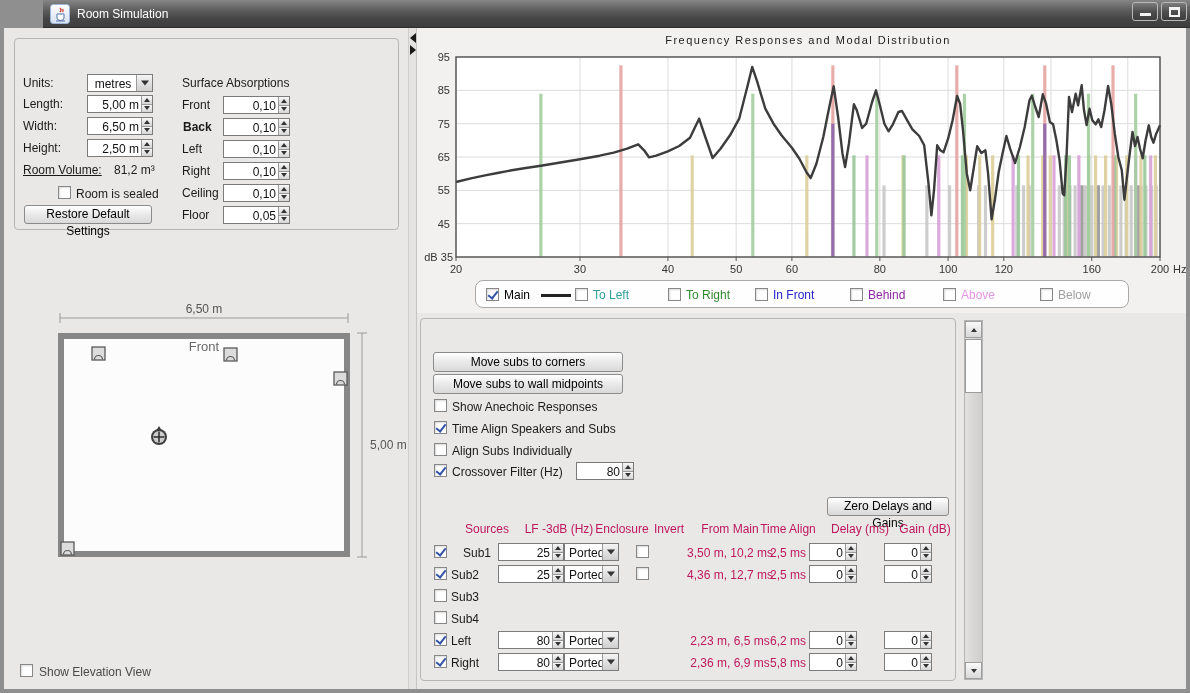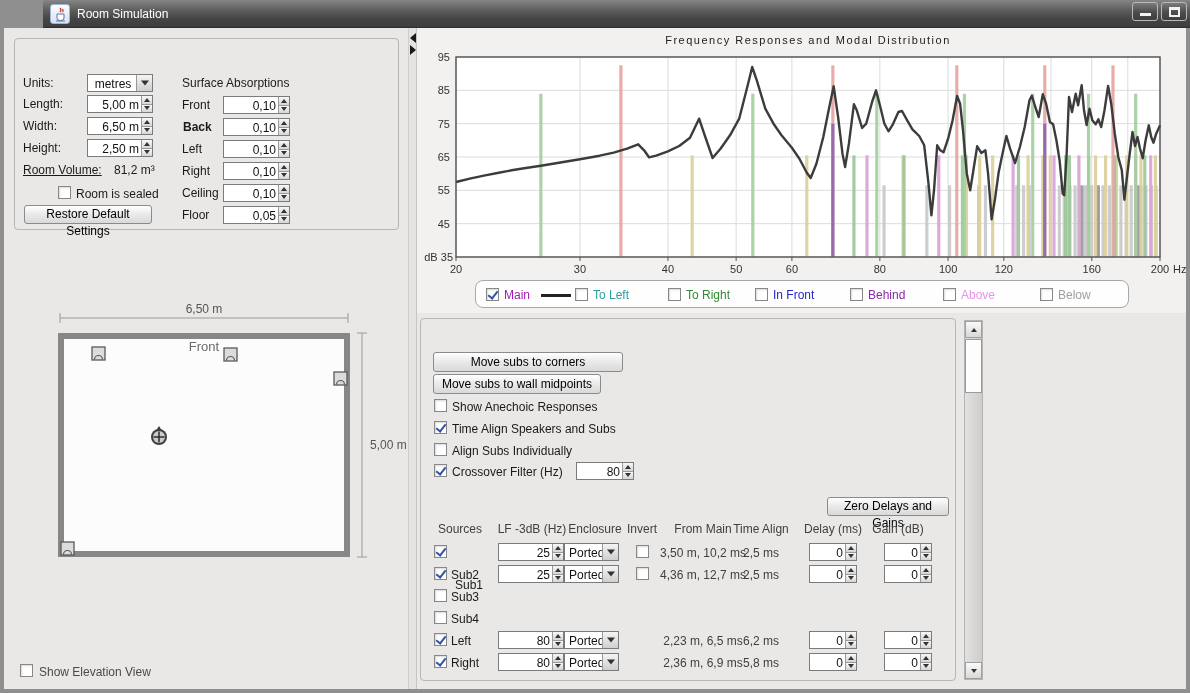--- a/index.html
+++ b/index.html
@@ -60,21 +60,21 @@
     background:linear-gradient(#ffffff,#ebebeb 45%,#d9d9d9);font-size:12px;line-height:17px;}
   
   #legend{position:absolute;left:475px;top:280px;width:654px;height:28px;background:#fefefe;
     border:1px solid #a8a8a8;border-radius:8px;}
   .lg-item{position:absolute;top:7px;height:14px;}
   .lg-item .cb{top:0;left:0;}
   .lg-label{position:absolute;left:18px;top:0;white-space:nowrap;}
   .lg-line{position:absolute;left:55px;top:6px;width:30px;height:3px;background:#222;}
   
   #sc-panel{left:420px;top:318px;width:536px;height:363px;}
-  .hdrcell,.cell{position:absolute;white-space:nowrap;color:#404040;}
+  .hdrcell,.cell{position:absolute;white-space:nowrap;color:#be185d;margin-left:27px;}
   
   #scrollbar{position:absolute;left:964px;top:320px;width:19px;height:360px;
     background:linear-gradient(90deg,#e2e1e0,#cecdcc);border:1px solid #b5b4b3;}
   .scroll-btn{position:absolute;left:0;width:17px;height:17px;background:linear-gradient(#fafafa,#d8d8d8);border:1px solid #9f9f9f;}
   #scroll-thumb{position:absolute;left:0;top:18px;width:17px;height:54px;background:#fdfdfd;border:1px solid #9a9a9a;}
   
   #plan-svg{position:absolute;left:4px;top:300px;}
   #chart{position:absolute;left:420px;top:30px;}
   #show-elev{position:absolute;left:20px;top:664px;}
   #show-elev-label{position:absolute;left:39px;top:665px;color:#4a4a4a;}
@@ -399,21 +399,21 @@
       <text x="30" y="131" text-anchor="end" font-size="11" fill="#333">65</text>
       <text x="30" y="164.33333333333331" text-anchor="end" font-size="11" fill="#333">55</text>
       <text x="30" y="197.66666666666669" text-anchor="end" font-size="11" fill="#333">45</text>
       <text x="33" y="231" text-anchor="end" font-size="11" fill="#333">dB 35</text>
       <text x="388" y="14" text-anchor="middle" font-size="11" fill="#222" letter-spacing="1.5">Frequency Responses and Modal Distribution</text>
     </svg>
 
   <div id="legend">
     <label class="lg-item" style="left:10px;">
       <span class="cb checked"></span>
-      <span class="lg-label" style="color: #a21caf;">Main</span>
+      <span class="lg-label" style="color: #000000;">Main</span>
       <span class="lg-line"></span>
     </label>
     <label class="lg-item" style="left:99px;">
       <span class="cb"></span>
       <span class="lg-label" style="color: rgb(47, 158, 158);">To Left</span>
     </label>
     <label class="lg-item" style="left:192px;">
       <span class="cb"></span>
       <span class="lg-label" style="color: rgb(49, 138, 49);">To Right</span>
     </label>
@@ -430,21 +430,21 @@
       <span class="lg-label" style="color: rgb(231, 148, 231);">Above</span>
     </label>
     <label class="lg-item" style="left:564px;">
       <span class="cb"></span>
       <span class="lg-label" style="color: rgb(159, 159, 159);">Below</span>
     </label>
   </div>
 
   <div class="panel" id="sc-panel">
     <div class="btn" style="left:12px;top:33px;width:190px;height:20px;line-height:19px;">Move subs to corners</div>
-    <div class="btn" style="left:12px;top:55px;width:168px;height:20px;line-height:19px;text-align:center;">Move subs to wall midpoints</div>
+    <div class="btn" style="left:12px;top:55px;width:190px;height:20px;line-height:19px;text-align:center;">Move subs to wall midpoints</div>
     <span class="cb" style="left:13px;top:80px;"></span>
     <div class="lbl" style="left:31px;top:81px;">Show Anechoic Responses</div>
     <span class="cb checked" style="left:13px;top:102px;"></span>
     <div class="lbl" style="left:31px;top:103px;">Time Align Speakers and Subs</div>
     <span class="cb" style="left:13px;top:124px;"></span>
     <div class="lbl" style="left:31px;top:125px;">Align Subs Individually</div>
     <span class="cb checked" style="left:13px;top:145px;"></span>
     <div class="lbl" style="left:31px;top:146px;">Crossover Filter (Hz)</div>
     <div class="spin" style="left:155px;top:143px;width:58px;">
         <span class="v">80</span>
@@ -462,21 +462,21 @@
         <div class="hdrcell" style="left: 17px; top: 203px; width: 50px; text-align: left;">Sources</div>
         <div class="hdrcell" style="left: 68px; top: 203px; width: 86px; text-align: center;">LF -3dB (Hz)</div>
         <div class="hdrcell" style="left: 131px; top: 203px; width: 86px; text-align: center;">Enclosure</div>
         <div class="hdrcell" style="left: 191px; top: 203px; width: 60px; text-align: center;">Invert</div>
         <div class="hdrcell" style="left: 222px; top: 203px; width: 120px; text-align: center;">From Main</div>
         <div class="hdrcell" style="left: 310px; top: 203px; width: 60px; text-align: center;">Time Align</div>
         <div class="hdrcell" style="left: 372px; top: 203px; width: 80px; text-align: center;">Delay (ms)</div>
         <div class="hdrcell" style="left: 437px; top: 203px; width: 80px; text-align: center;">Gain (dB)</div>
         <div style="position: absolute; left: 0px; top: 223px; width: 536px; height: 20px;">
           <span class="cb checked" style="left: 13px; top: 3px;"></span>
-          <div class="lbl" style="left: 34px; top: 4px; margin-top: 32px;">Sub1</div>
+          <div class="lbl" style="left: 42px; top: 4px;">Sub1</div>
           <div class="spin" style="left: 77px; top: 1px; width: 66px;">
             <span class="v">25</span>
             <div class="sbtns">
               <div class="sb">
                 <i class="tu"></i>
               </div>
               <div class="sb">
                 <i class="td"></i>
               </div>
             </div>

